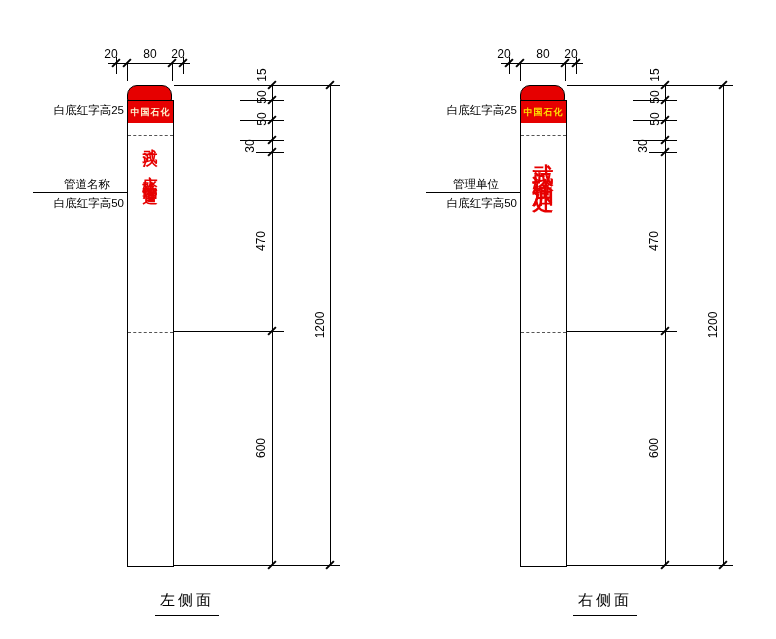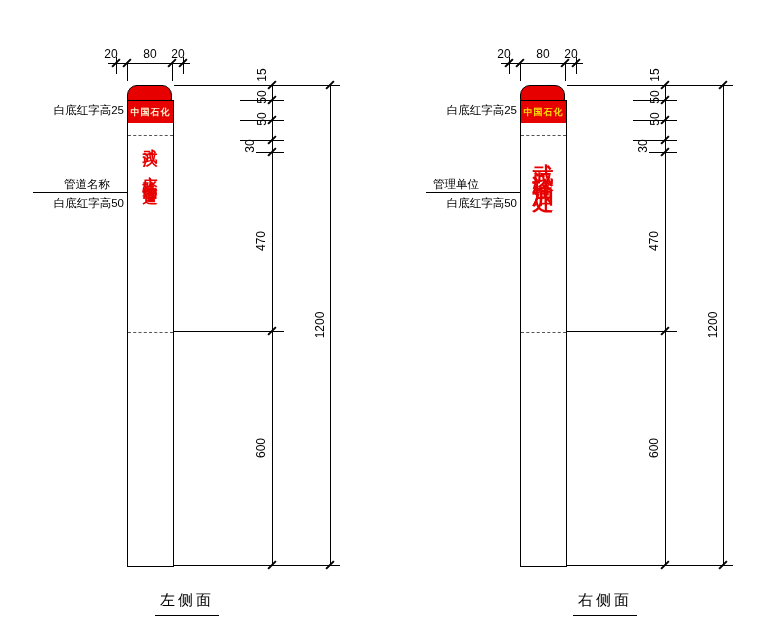--- a/index.html
+++ b/index.html
@@ -114,21 +114,21 @@
     <div class="pbody" style="left:127px;top:100px;width:45px;height:465px;">
       <div class="band">
         <span>中国石化</span>
       </div>
       <div class="dash" style="top:34px;"></div>
       <div class="dash" style="top:231px;"></div>
       <div class="ptext large">武汉输油处</div>
     </div>
 
     <div class="note" style="left:28px;top:104px;width:96px;text-align:right;">白底红字高25</div>
-    <div class="note" style="left:40px;top:178px;width:70px;">管理单位</div>
+    <div class="note" style="left:48px;top:178px;width:70px;text-align:center;">管理单位</div>
     <div class="hline" style="left:33px;top:192px;width:94px;"></div>
     <div class="note" style="left:28px;top:197px;width:96px;text-align:right;">白底红字高50</div>
 
     <div class="hline" style="left:174px;top:85px;width:166px;"></div>
     <div class="hline" style="left:240px;top:100px;width:44px;"></div>
     <div class="hline" style="left:240px;top:120px;width:44px;"></div>
     <div class="hline" style="left:240px;top:140px;width:44px;"></div>
     <div class="hline" style="left:256px;top:152px;width:28px;"></div>
     <div class="hline" style="left:174px;top:331px;width:110px;"></div>
     <div class="hline" style="left:174px;top:565px;width:166px;"></div>

